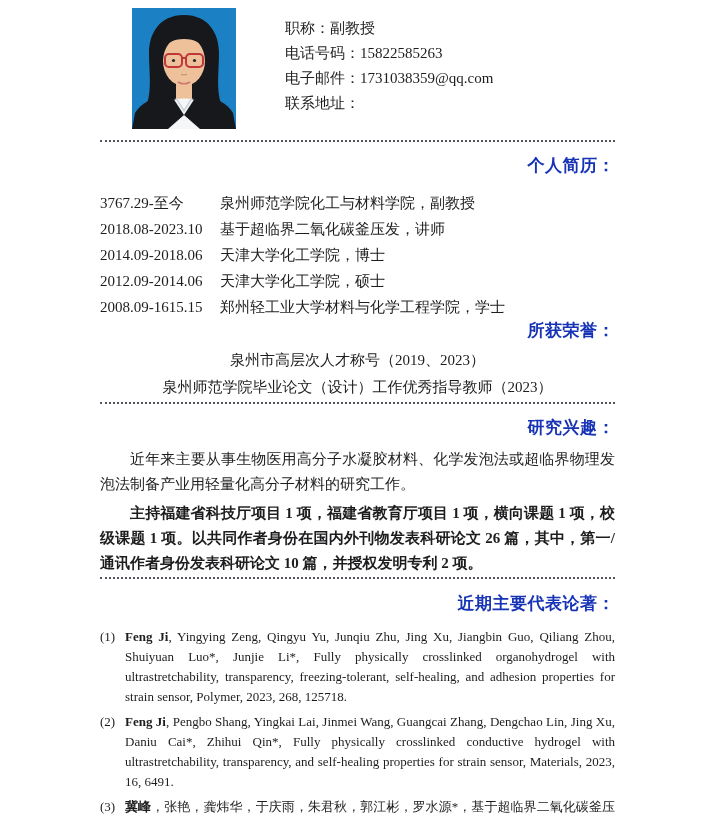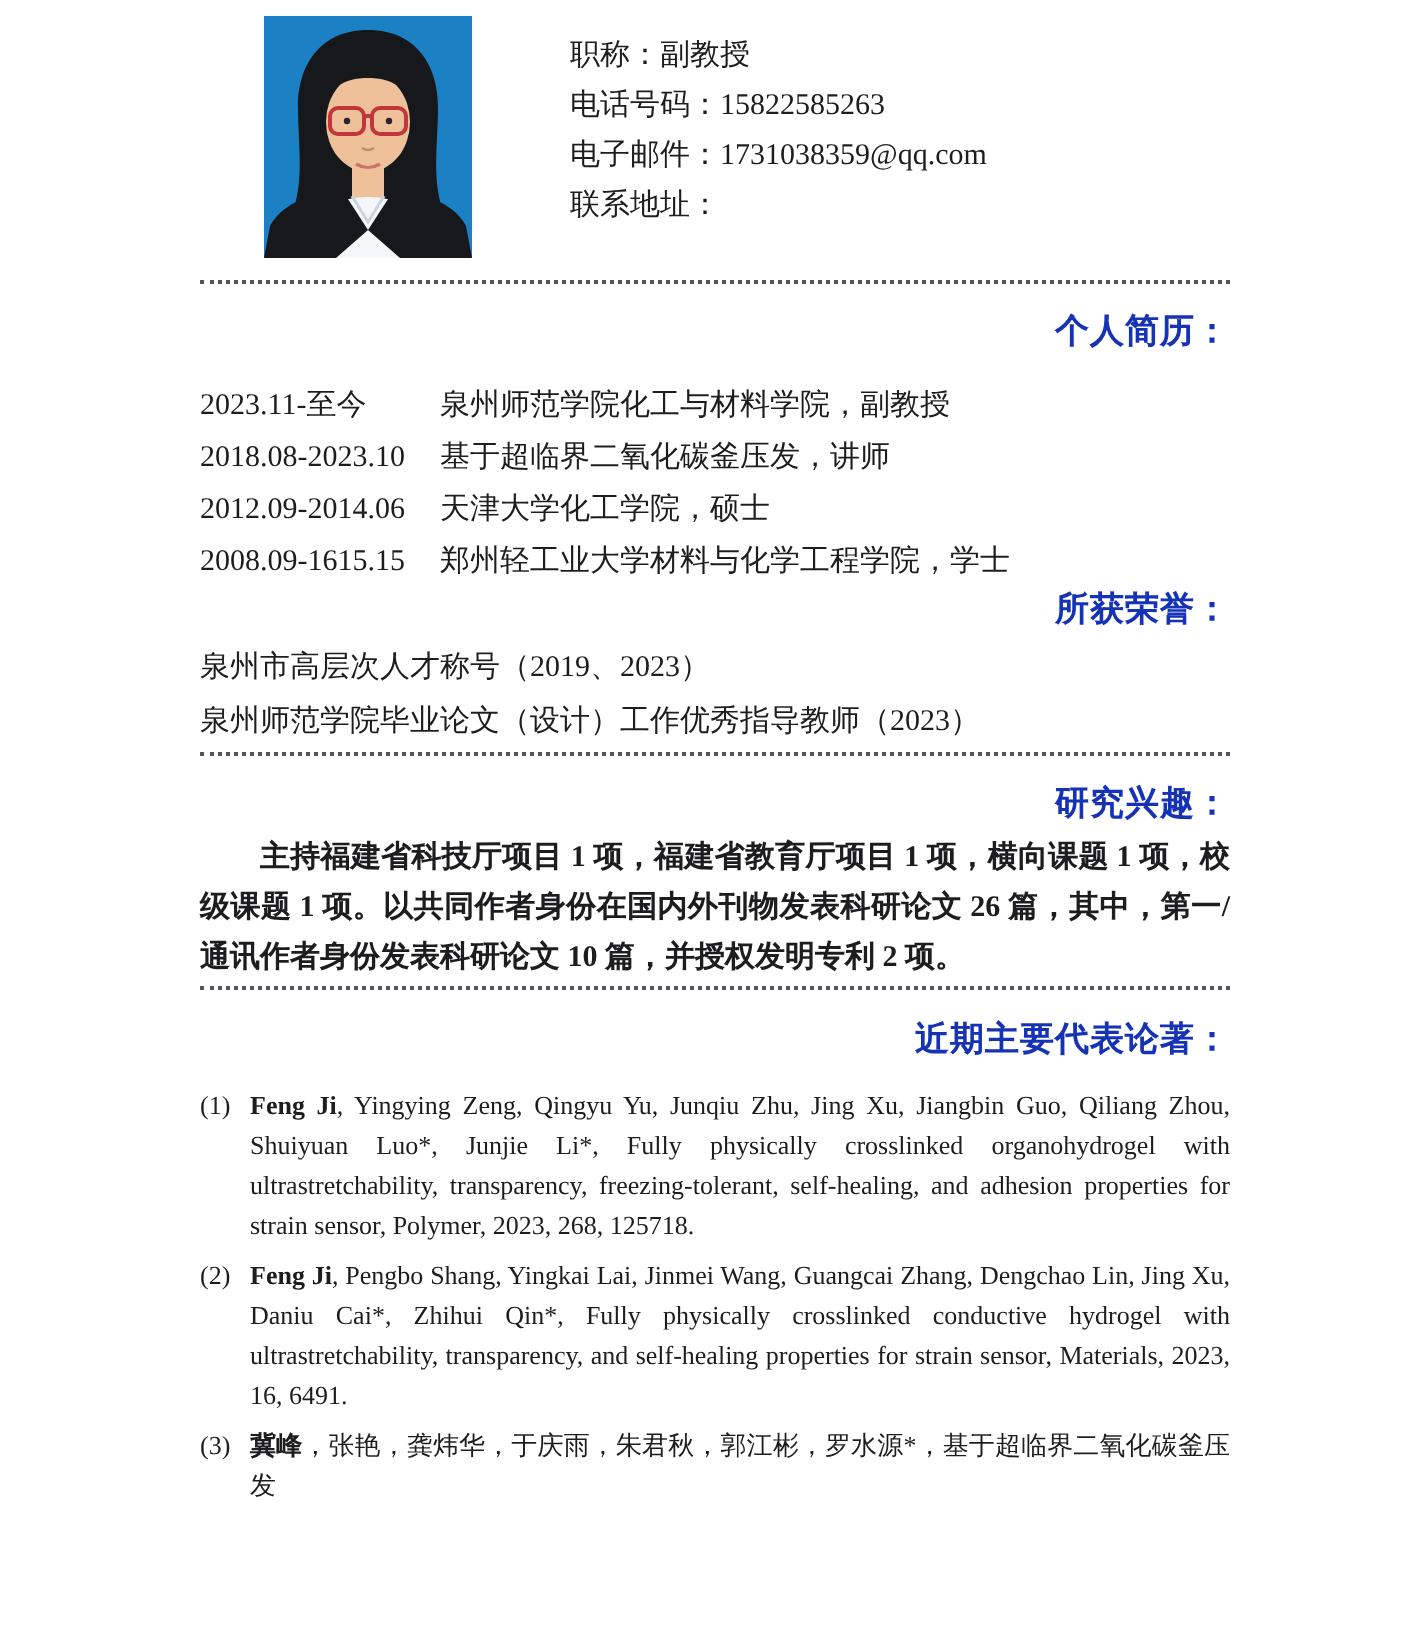--- a/index.html
+++ b/index.html
@@ -34,21 +34,21 @@
   h2.t-pubs { margin-top:14px; }
 
   
   .resume-list { margin-top:13px; font-size:15px; }
   .resume-row { display:flex; line-height:26px; }
   .resume-date { width:120px; flex:none; }
   .resume-detail { flex:1; }
 
   
   .honors-list { margin-top:5px; font-size:15px; }
-  .honor-item { line-height:27px; }
+  .honor-item { line-height:27px;text-align:center; }
 
   
   .research-block { font-size:15px; }
   .research-block p { line-height:25px; text-indent:2em; text-align:justify; }
   .research-block p.p1 { margin-top:8px; }
   .research-block p.p2 { margin-top:4px;font-weight:bold; }
 
   
   .pub-list { margin-top:12px; font-size:13px; }
   .pub-item { display:flex; line-height:20px; margin-bottom:5px; }
@@ -99,26 +99,30 @@
         <span class="contact-label">联系地址：</span>
       </div>
     </div>
   </div>
 
   <div class="divider d1"></div>
 
   <h2 class="sec-title t-resume">个人简历：</h2>
   <div class="resume-list">
     <div class="resume-row">
-      <span class="resume-date">2023.11-至今</span>
+      <span class="resume-date">3767.29-至今</span>
       <span class="resume-detail">泉州师范学院化工与材料学院，副教授</span>
     </div>
     <div class="resume-row">
       <span class="resume-date">2018.08-2023.10</span>
       <span class="resume-detail">基于超临界二氧化碳釜压发，讲师</span>
+    </div>
+    <div class="resume-row">
+      <span class="resume-date">2014.09-2018.06</span>
+      <span class="resume-detail">天津大学化工学院，博士</span>
     </div>
     <div class="resume-row">
       <span class="resume-date">2012.09-2014.06</span>
       <span class="resume-detail">天津大学化工学院，硕士</span>
     </div>
     <div class="resume-row">
       <span class="resume-date">2008.09-1615.15</span>
       <span class="resume-detail">郑州轻工业大学材料与化学工程学院，学士</span>
     </div>
   </div>
@@ -126,20 +130,21 @@
   <h2 class="sec-title t-honors">所获荣誉：</h2>
   <div class="honors-list">
     <div class="honor-item">泉州市高层次人才称号（2019、2023）</div>
     <div class="honor-item">泉州师范学院毕业论文（设计）工作优秀指导教师（2023）</div>
   </div>
 
   <div class="divider d2"></div>
 
   <h2 class="sec-title t-research">研究兴趣：</h2>
   <div class="research-block">
+    <p class="p1">近年来主要从事生物医用高分子水凝胶材料、化学发泡法或超临界物理发泡法制备产业用轻量化高分子材料的研究工作。</p>
     <p class="p2">主持福建省科技厅项目 1 项，福建省教育厅项目 1 项，横向课题 1 项，校级课题 1 项。以共同作者身份在国内外刊物发表科研论文 26 篇，其中，第一/通讯作者身份发表科研论文 10 篇，并授权发明专利 2 项。</p>
   </div>
 
   <div class="divider d3"></div>
 
   <h2 class="sec-title t-pubs">近期主要代表论著：</h2>
   <div class="pub-list">
     <div class="pub-item">
       <span class="pub-num">(1)</span>
       <span class="pub-text"><span class="pub-bold">Feng Ji</span><span>, Yingying Zeng, Qingyu Yu, Junqiu Zhu, Jing Xu, Jiangbin Guo, Qiliang Zhou, Shuiyuan Luo*, Junjie Li*, Fully physically crosslinked organohydrogel with ultrastretchability, transparency, freezing-tolerant, self-healing, and adhesion properties for strain sensor, Polymer, 2023, 268, 125718.</span></span>

